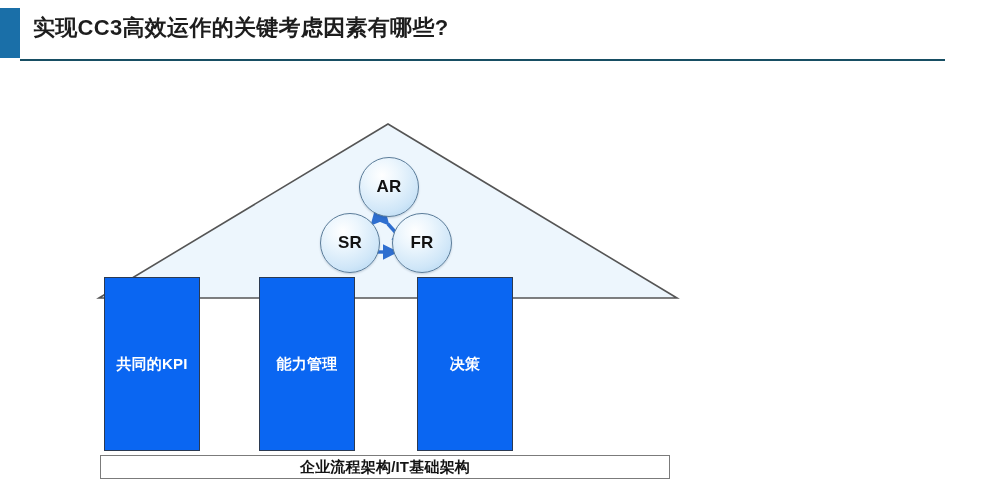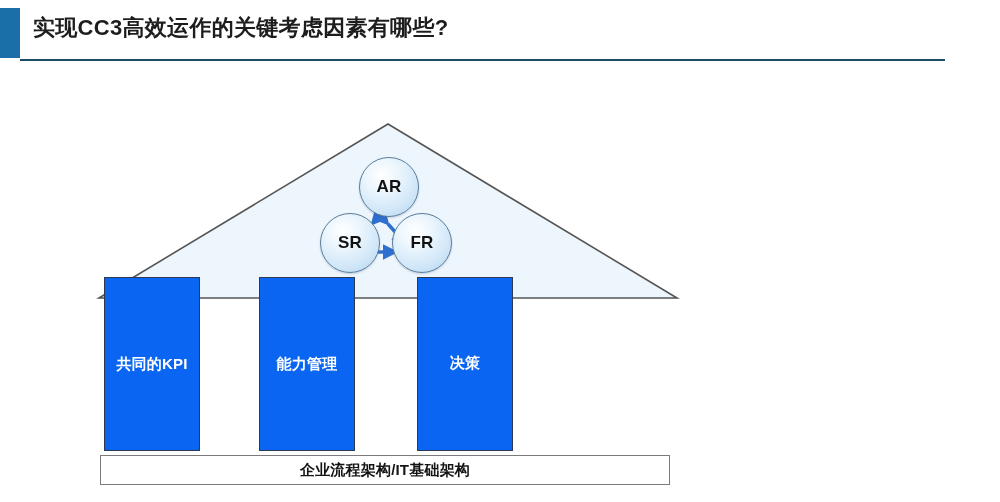--- a/index.html
+++ b/index.html
@@ -102,33 +102,33 @@
     color: #ffffff;
     font-size: 15px;
     font-weight: bold;
     text-align: center;
     line-height: 1.28;
     white-space: nowrap;
     letter-spacing: 0.2px;
   }
   #pillar-1 { left: 104px; }
   #pillar-2 { left: 259px; }
-  #pillar-3 { left: 417px; font-family: Liberation Serif, serif; }
+  #pillar-3 { left: 417px; }
   #pillar-4 { left: 572px; }
   #pillar-4 .pillar-label {
     font-size: 15px;
     width: 112px;
     white-space: normal;
   }
 
   
   #foundation {
     position: absolute;
     left: 100px; top: 357px;
-    width: 570px; height: 30px;
+    width: 570px; height: 24px;
     background: #ffffff;
     border: 1.4px solid #7b7b7b;
     box-sizing: border-box;
     display: flex;
     align-items: center;
     justify-content: center;
   }
   #foundation-label {
     font-size: 15px;
     font-weight: bold;

